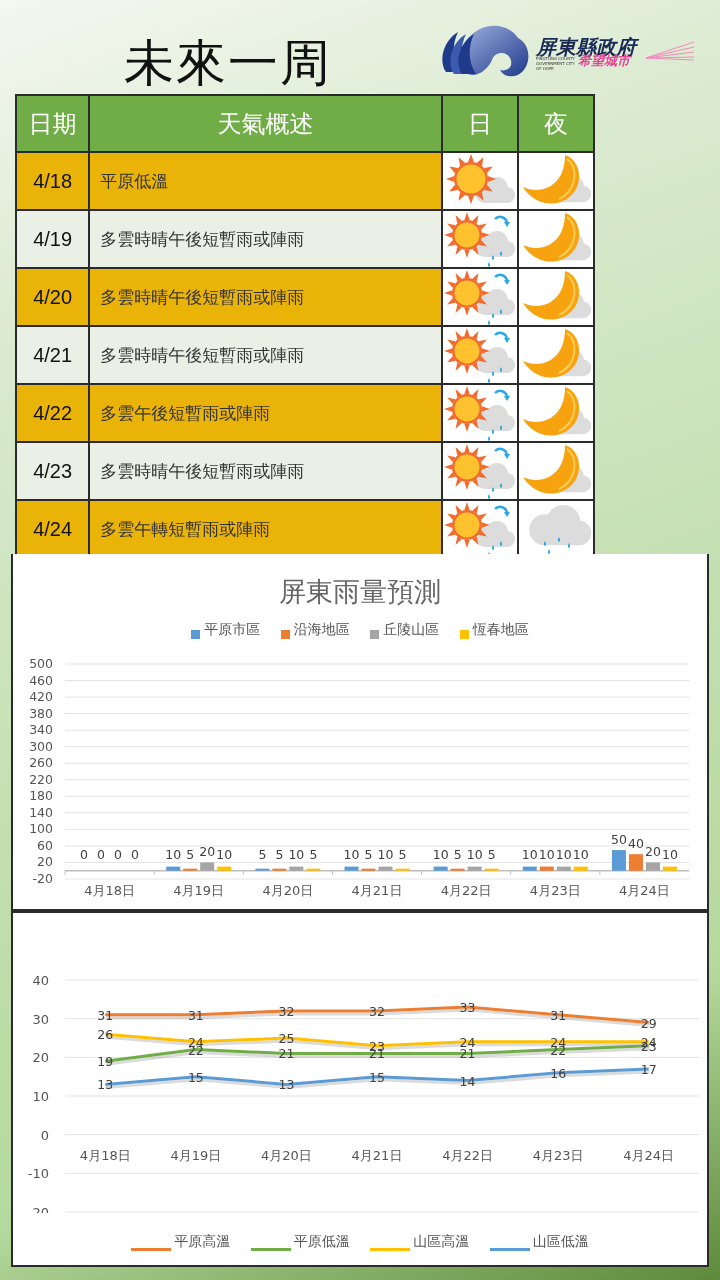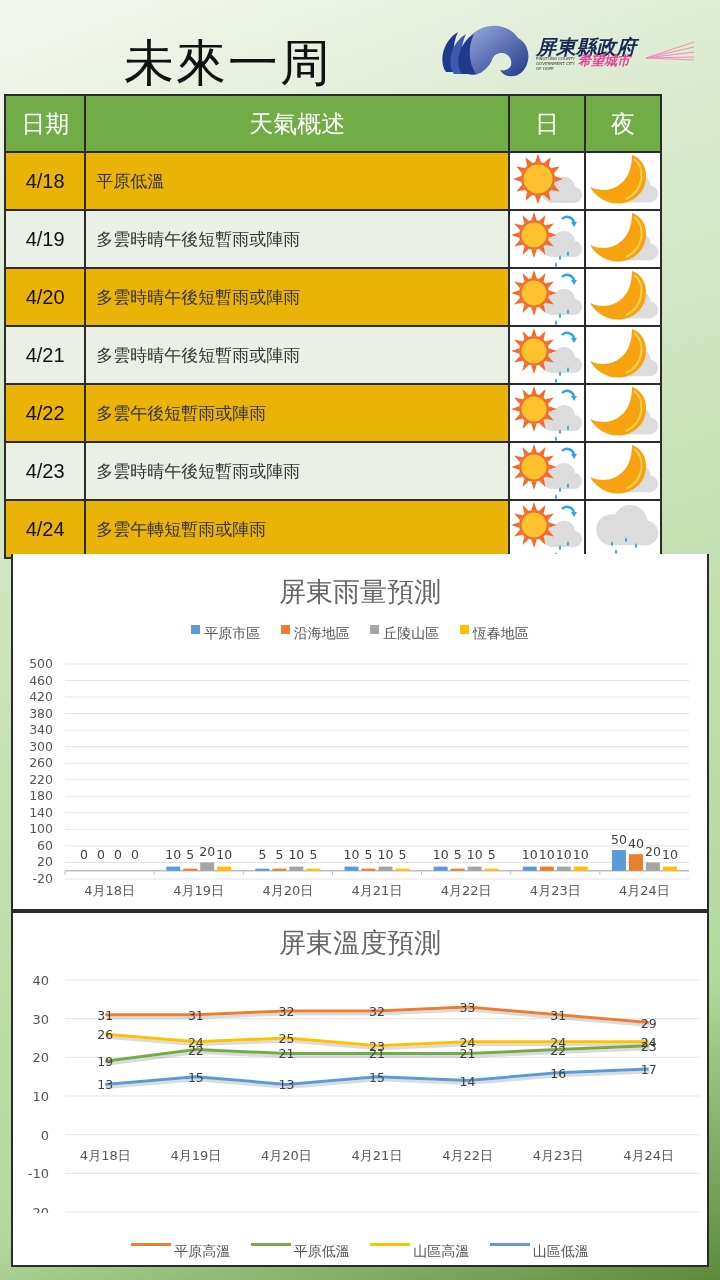--- a/index.html
+++ b/index.html
@@ -13,21 +13,21 @@
     position: absolute; left: 124px; top: 30px;
     font-size: 50px; color: #111; letter-spacing: 2px; font-weight: normal;
   }
   .logo { position: absolute; left: 438px; top: 22px; width: 260px; height: 62px; }
   .logo .gov-name { position: absolute; left: 98px; top: 12px; font-size: 20px; font-style: italic; font-weight: bold; color: #1b2a55; }
   .logo .slogan { position: absolute; left: 140px; top: 30px; font-size: 13px; font-style: italic; color: #e64596; font-weight: bold; }
   .logo .en { position: absolute; left: 98px; top: 34px; font-size: 4px; color: #333; line-height: 5px; width: 40px; }
 
   
   .forecast-table {
-    position: absolute; left: 4px; top: 94px; width: 658px;
+    position: absolute; left: 15px; top: 94px; width: 580px;
     border-collapse: collapse;
     padding-left: 36px;
   }
   .forecast-table th, .forecast-table td { border: 2px solid #2b2b2b; }
   .forecast-table th {
     background: #70ad47; color: #fff; font-weight: normal; height: 57px; font-size: 24px;
   }
   .forecast-table td { height: 57.6px; }
   .col-date { width: 84px; text-align: center; font-size: 20px; color: #111; font-family: "Liberation Sans", sans-serif; }
   .col-desc { width: 461px; font-size: 17px; color: #333; padding-left: 10px; }
@@ -39,21 +39,21 @@
 
   
   .chart-panel {
     position: absolute; left: 11px; width: 698px; background: #fff;
     border: 2px solid #2b2b2b; border-top: none;
   }
   .rain-panel { top: 554px; height: 357px; }
   .temp-panel { top: 911px; height: 356px; border-top: 2px solid #2b2b2b; }
   .chart-title { position: absolute; left: 0; width: 100%; text-align: center; font-size: 27px; color: #666; }
   .legend { position: absolute; left: 0; width: 100%; text-align: center; font-size: 14px; color: #555; }
-  .legend-item { display: inline-flex; align-items: flex-start; margin: 0 8px; }
+  .legend-item { display: inline-flex; align-items: flex-end; margin: 0 8px; }
   .swatch { display: inline-block; width: 9px; height: 9px; margin-right: 4px; }
   .line-swatch { display: inline-block; width: 40px; height: 3px; margin-right: 3px; }
   svg text { font-family: "DejaVu Sans", "Liberation Sans", sans-serif; }
 </style>
 </head>
 <body>
 
 <div class="page-title">未來一周</div>
 
 <div class="logo">
@@ -549,21 +549,20 @@
       <text x="622.9285714285714" y="294.1923076923077" font-size="12.5" fill="#404040" text-anchor="middle">40</text>
       <rect x="632.9285714285714" y="308.46153846153845" width="14" height="8.269230769230774" fill="#a5a5a5"></rect>
       <text x="639.9285714285714" y="302.46153846153845" font-size="12.5" fill="#404040" text-anchor="middle">20</text>
       <rect x="649.9285714285714" y="312.59615384615387" width="14" height="4.134615384615358" fill="#ffc000"></rect>
       <text x="656.9285714285714" y="304.7307692307692" font-size="12.5" fill="#404040" text-anchor="middle">10</text>
       <text x="631.4285714285714" y="340.7307692307692" font-size="13" fill="#555" text-anchor="middle">4月24日</text>
     </svg>
 </div>
 
 <div class="chart-panel temp-panel">
-  <div class="chart-title" style="top:12px">屏東溫度預測</div>
   <svg id="temp-svg" width="698" height="300" style="position:absolute;left:0;top:0">
       <line x1="52" y1="67" x2="686" y2="67" stroke="#e3e3e3" stroke-width="1"></line>
       <text x="36" y="72" font-size="13" fill="#555" text-anchor="end">40</text>
       <line x1="52" y1="105.66666666666666" x2="686" y2="105.66666666666666" stroke="#e3e3e3" stroke-width="1"></line>
       <text x="36" y="110.66666666666666" font-size="13" fill="#555" text-anchor="end">30</text>
       <line x1="52" y1="144.33333333333334" x2="686" y2="144.33333333333334" stroke="#e3e3e3" stroke-width="1"></line>
       <text x="36" y="149.33333333333334" font-size="13" fill="#555" text-anchor="end">20</text>
       <line x1="52" y1="183" x2="686" y2="183" stroke="#e3e3e3" stroke-width="1"></line>
       <text x="36" y="188" font-size="13" fill="#555" text-anchor="end">10</text>
       <line x1="52" y1="221.66666666666669" x2="686" y2="221.66666666666669" stroke="#e3e3e3" stroke-width="1"></line>

